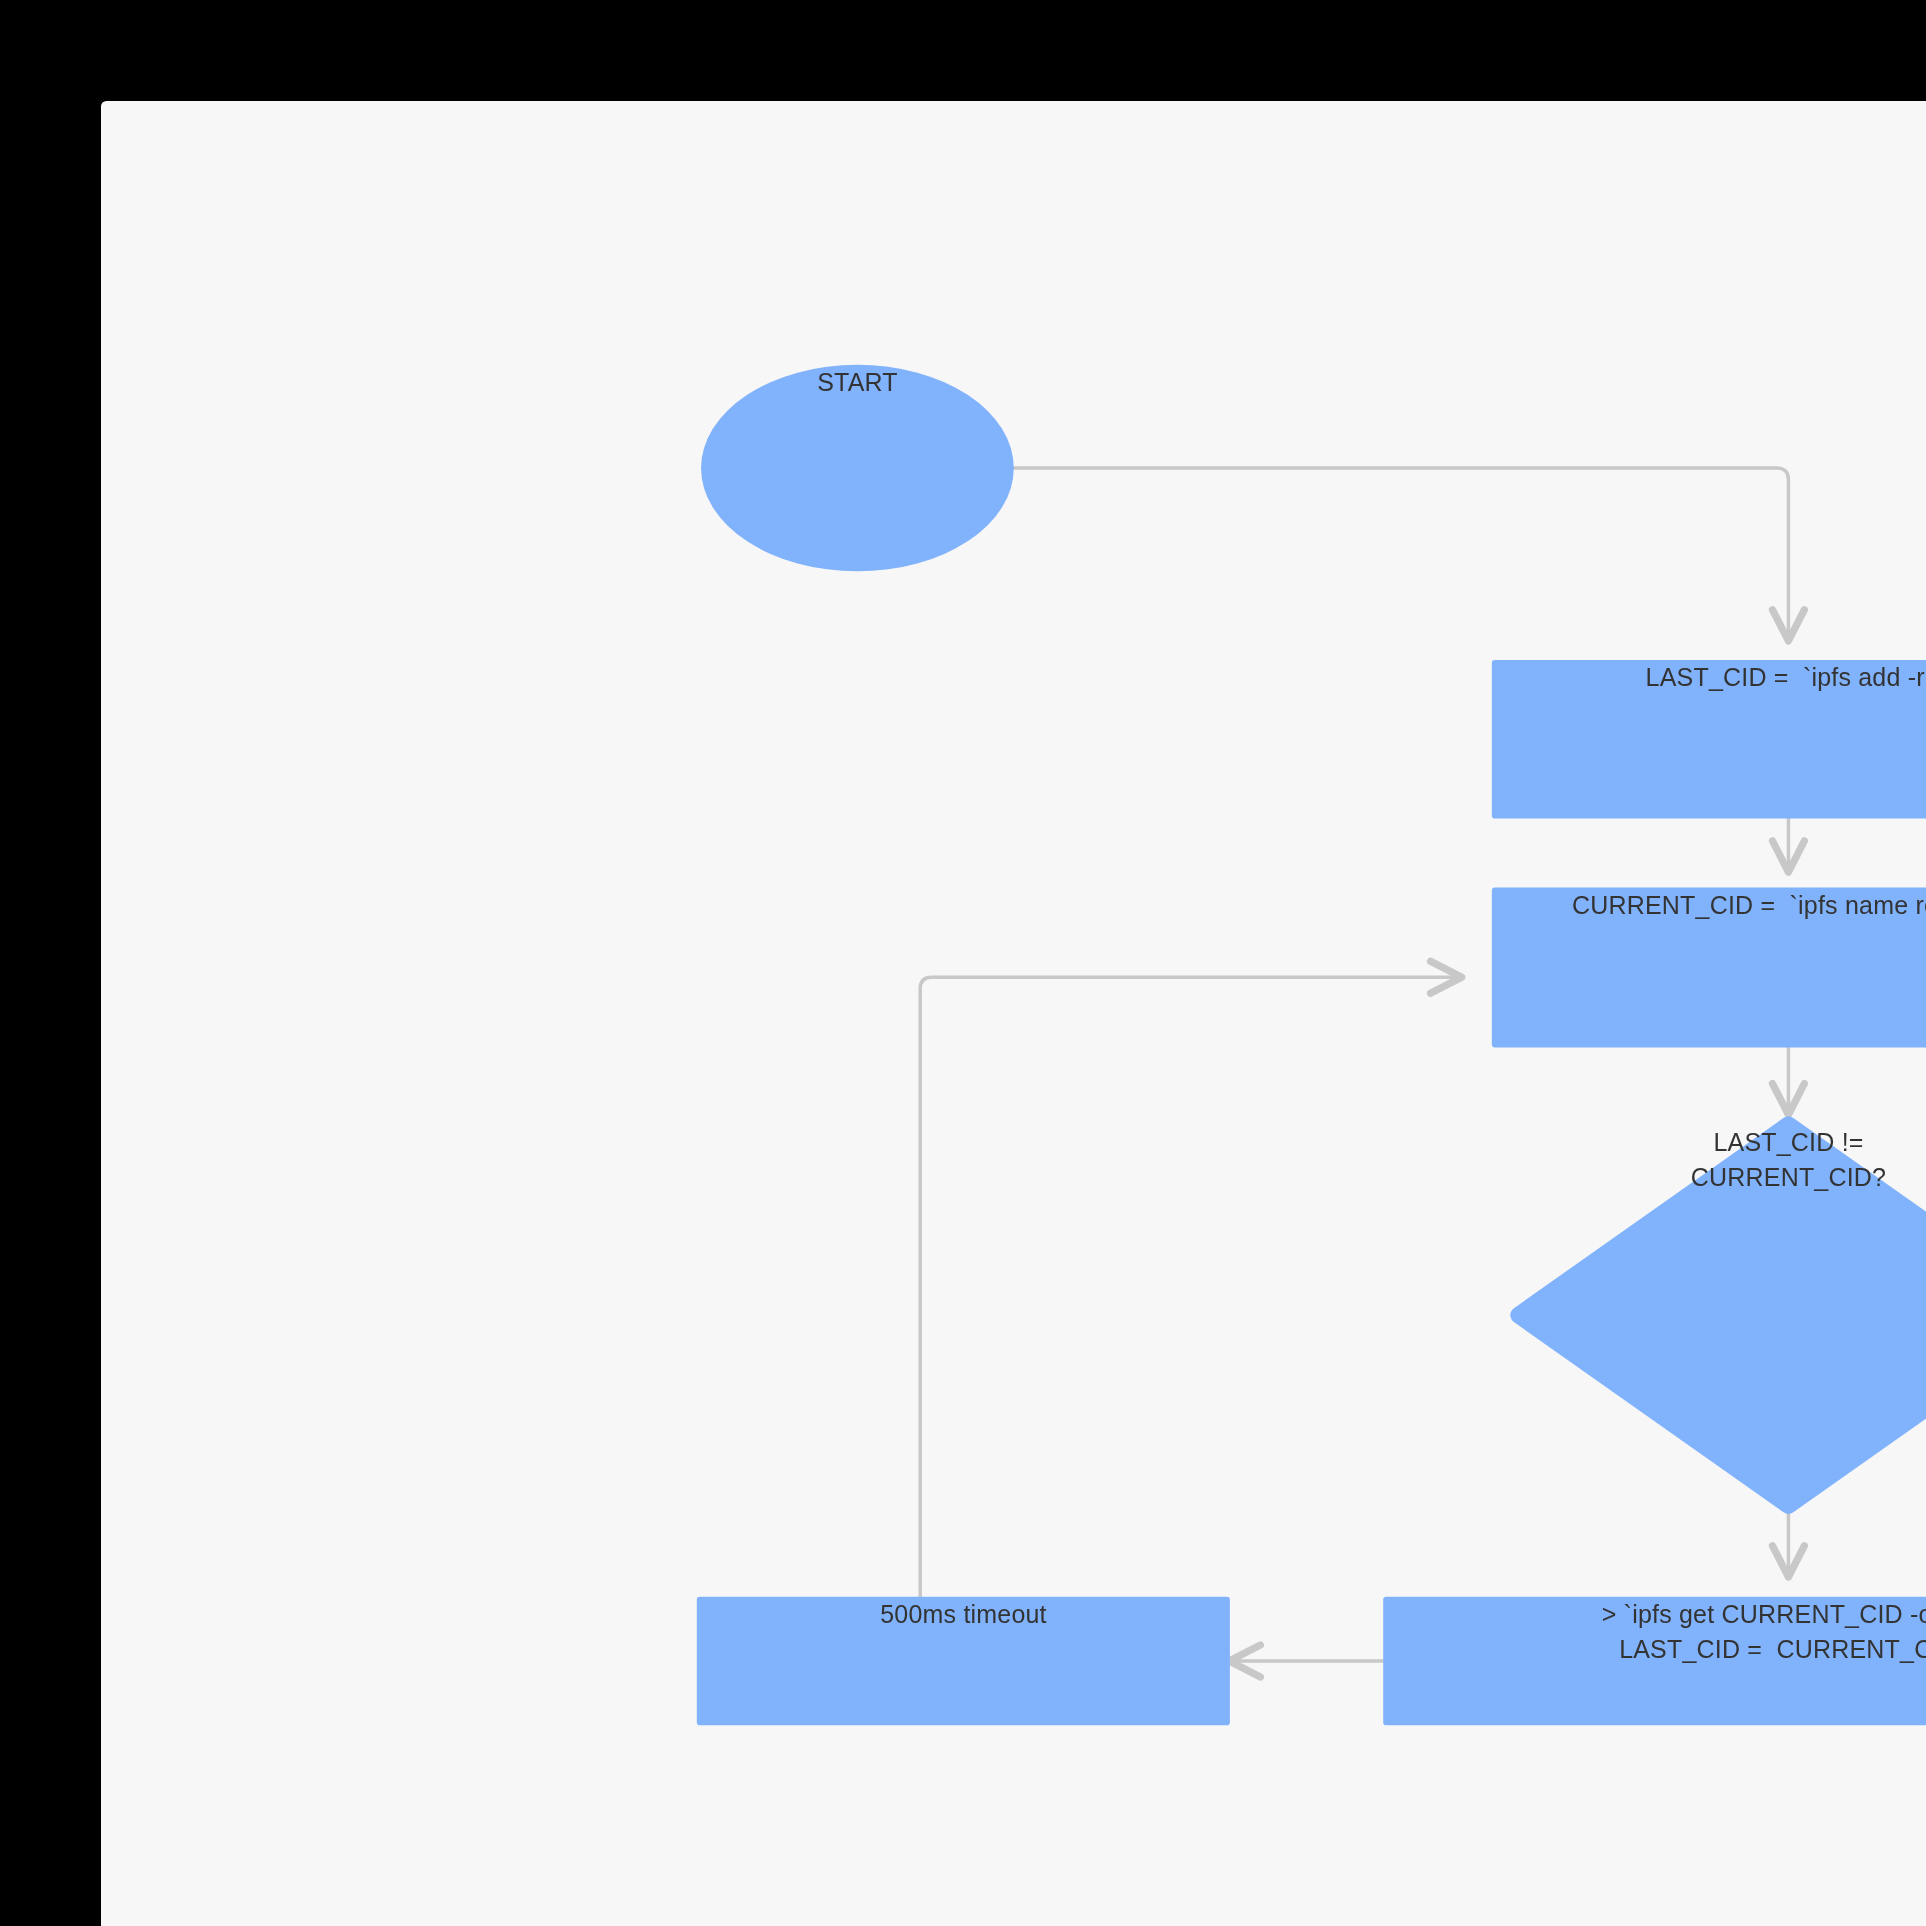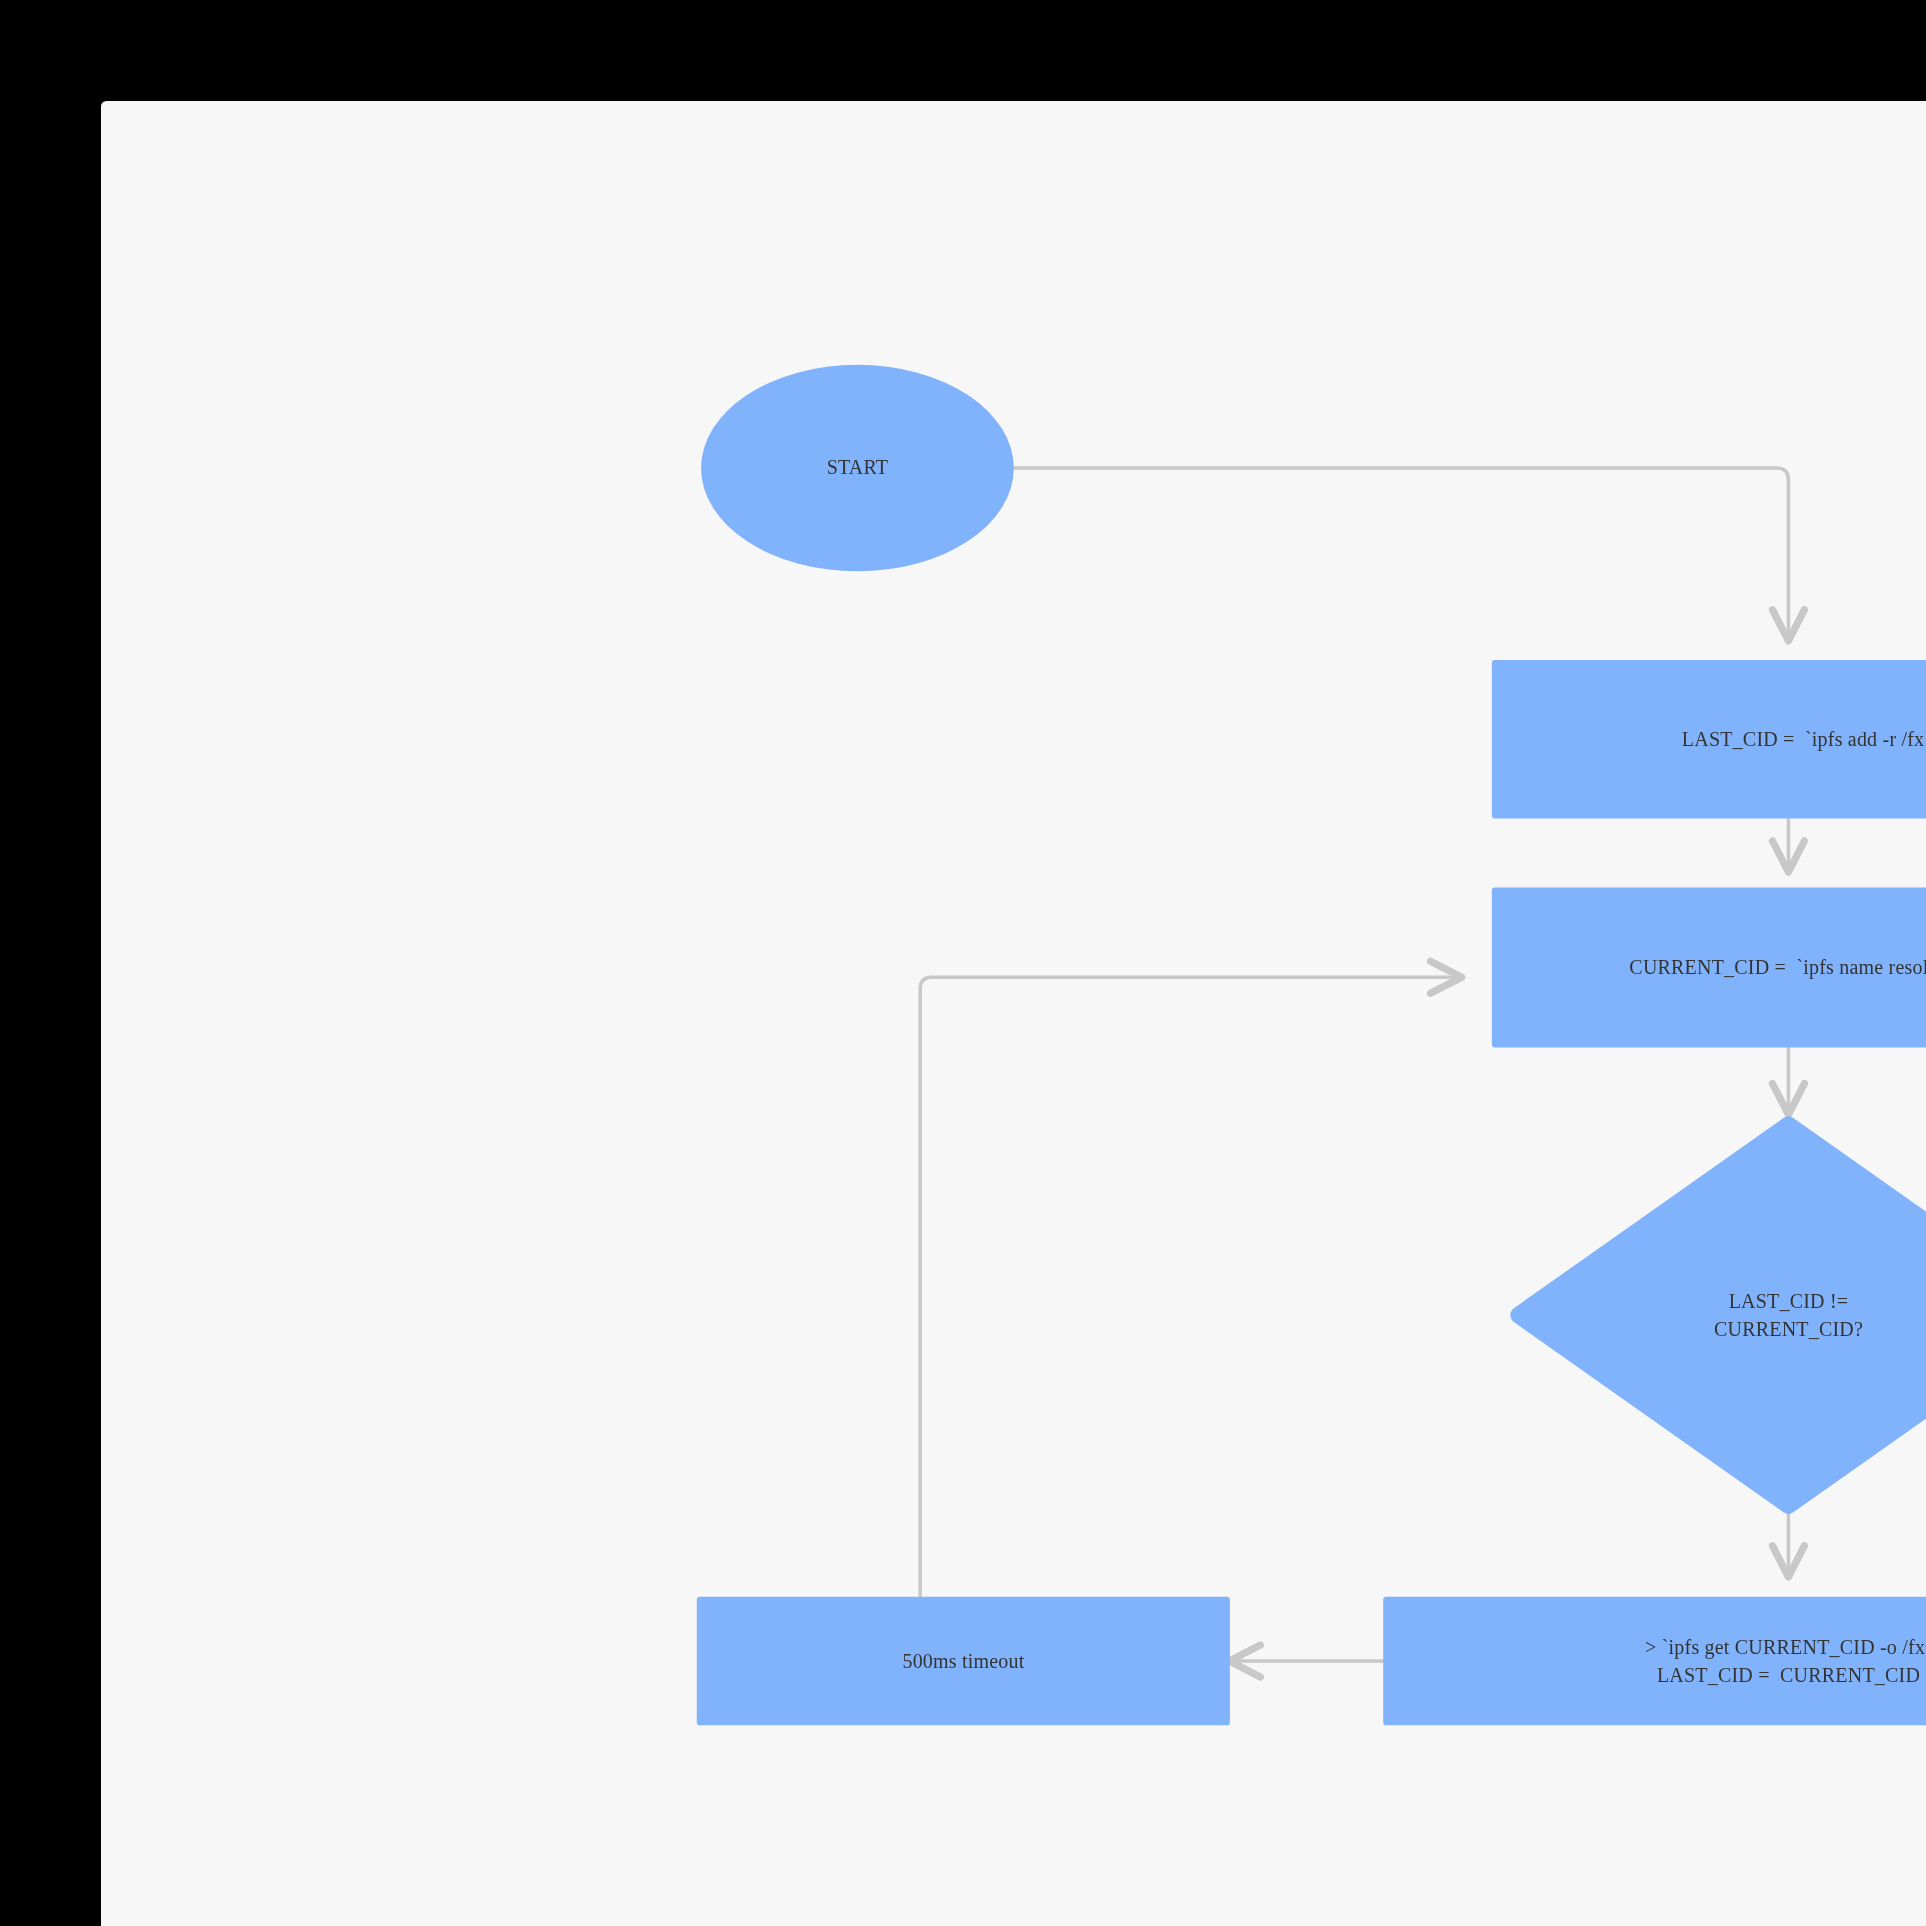--- a/index.html
+++ b/index.html
@@ -6,30 +6,29 @@
   body{width:2743px;height:2157px;overflow:hidden;font-family:"Liberation Sans",sans-serif;}
   #stage{position:relative;width:2743px;height:2157px;background:#000;}
   #canvas{
     position:absolute;left:101px;top:101px;
     width:2544px;height:1956px;
     background:#f7f7f7;border-radius:5.4px;overflow:hidden;
   }
   #flow{position:absolute;left:0;top:0;width:2544px;height:1956px;}
   .node-label{
     position:absolute;
-    display:flex;align-items:center;justify-content:center;
+    display:flex;align-items:center;
     flex-direction:column;
     color:#333;
-    font-size:20px;
+    font-size:25px;
     line-height:1.38;
     letter-spacing:0.2px;
     text-align:center;
     white-space:pre;
     pointer-events:none;
-    font-family:Liberation Serif, serif;
   }
   .lbl-line{display:block;}
 </style>
 </head>
 <body>
 
 <div id="stage">
   <div id="canvas">
 
     <svg id="flow" viewBox="0 0 6603 5078">

